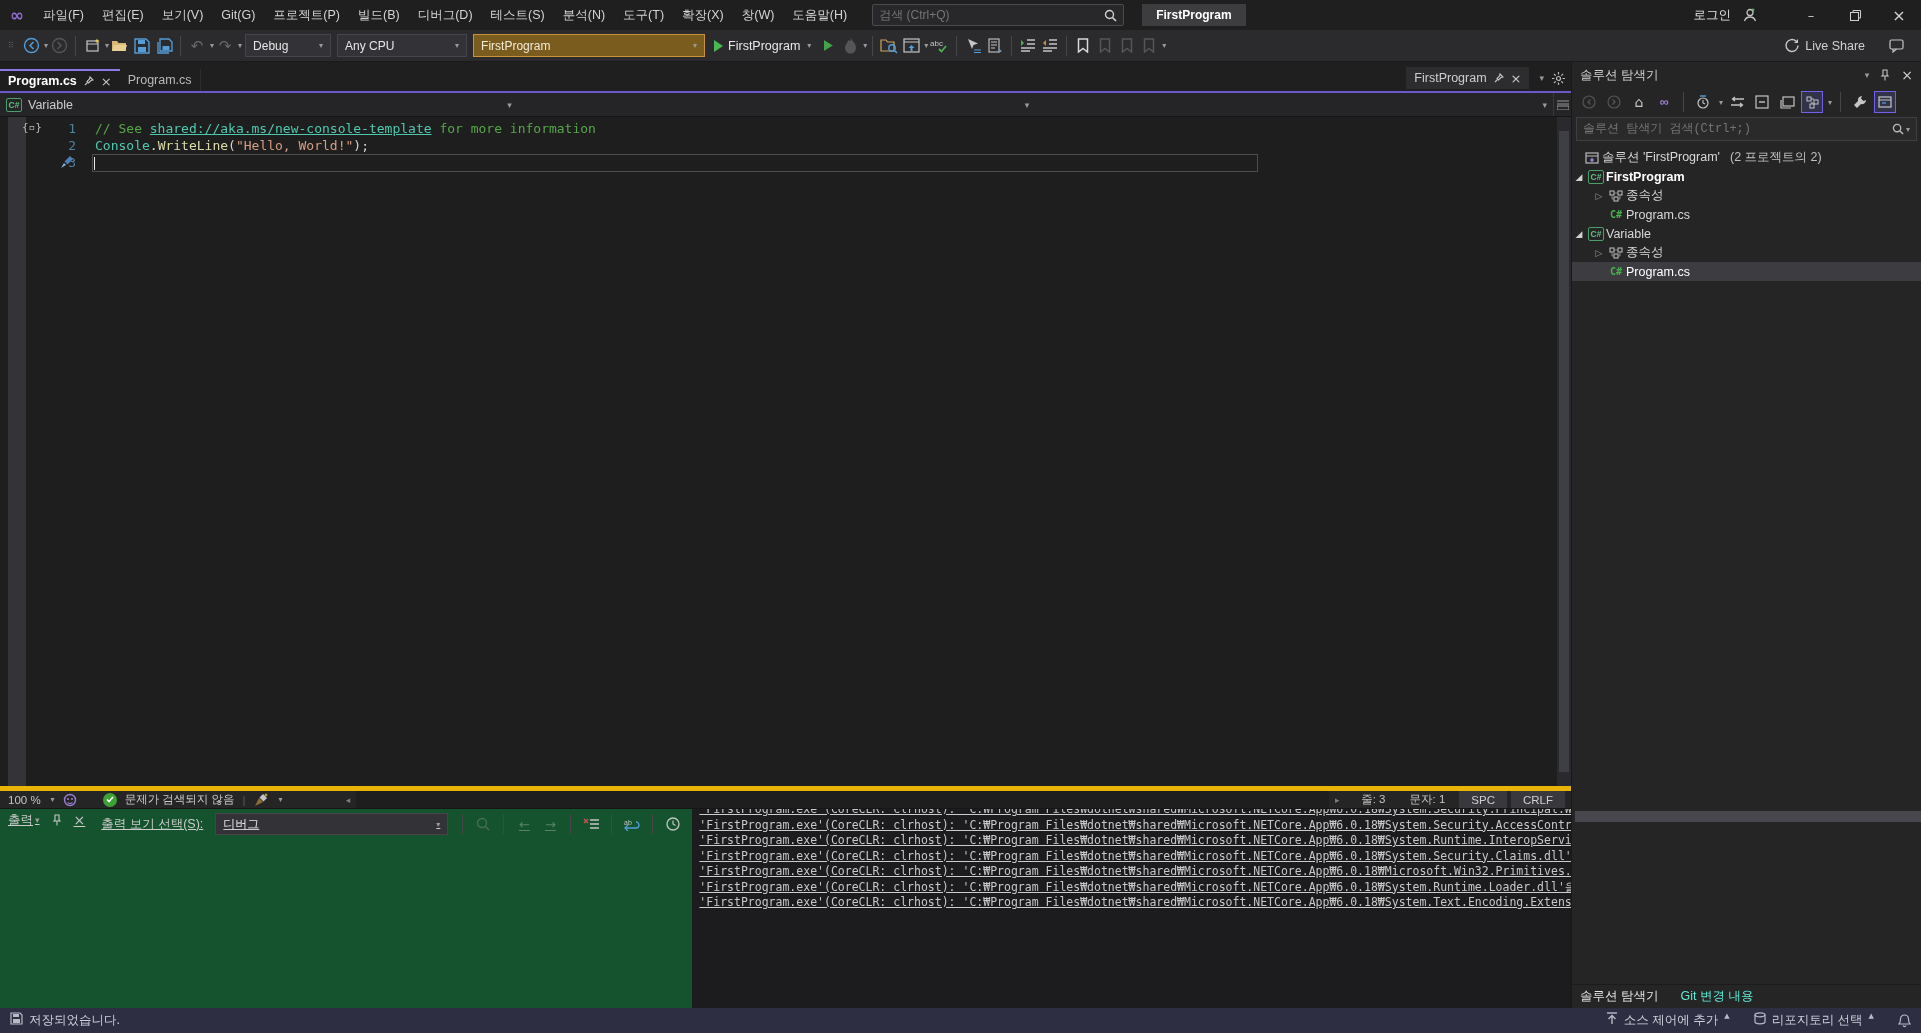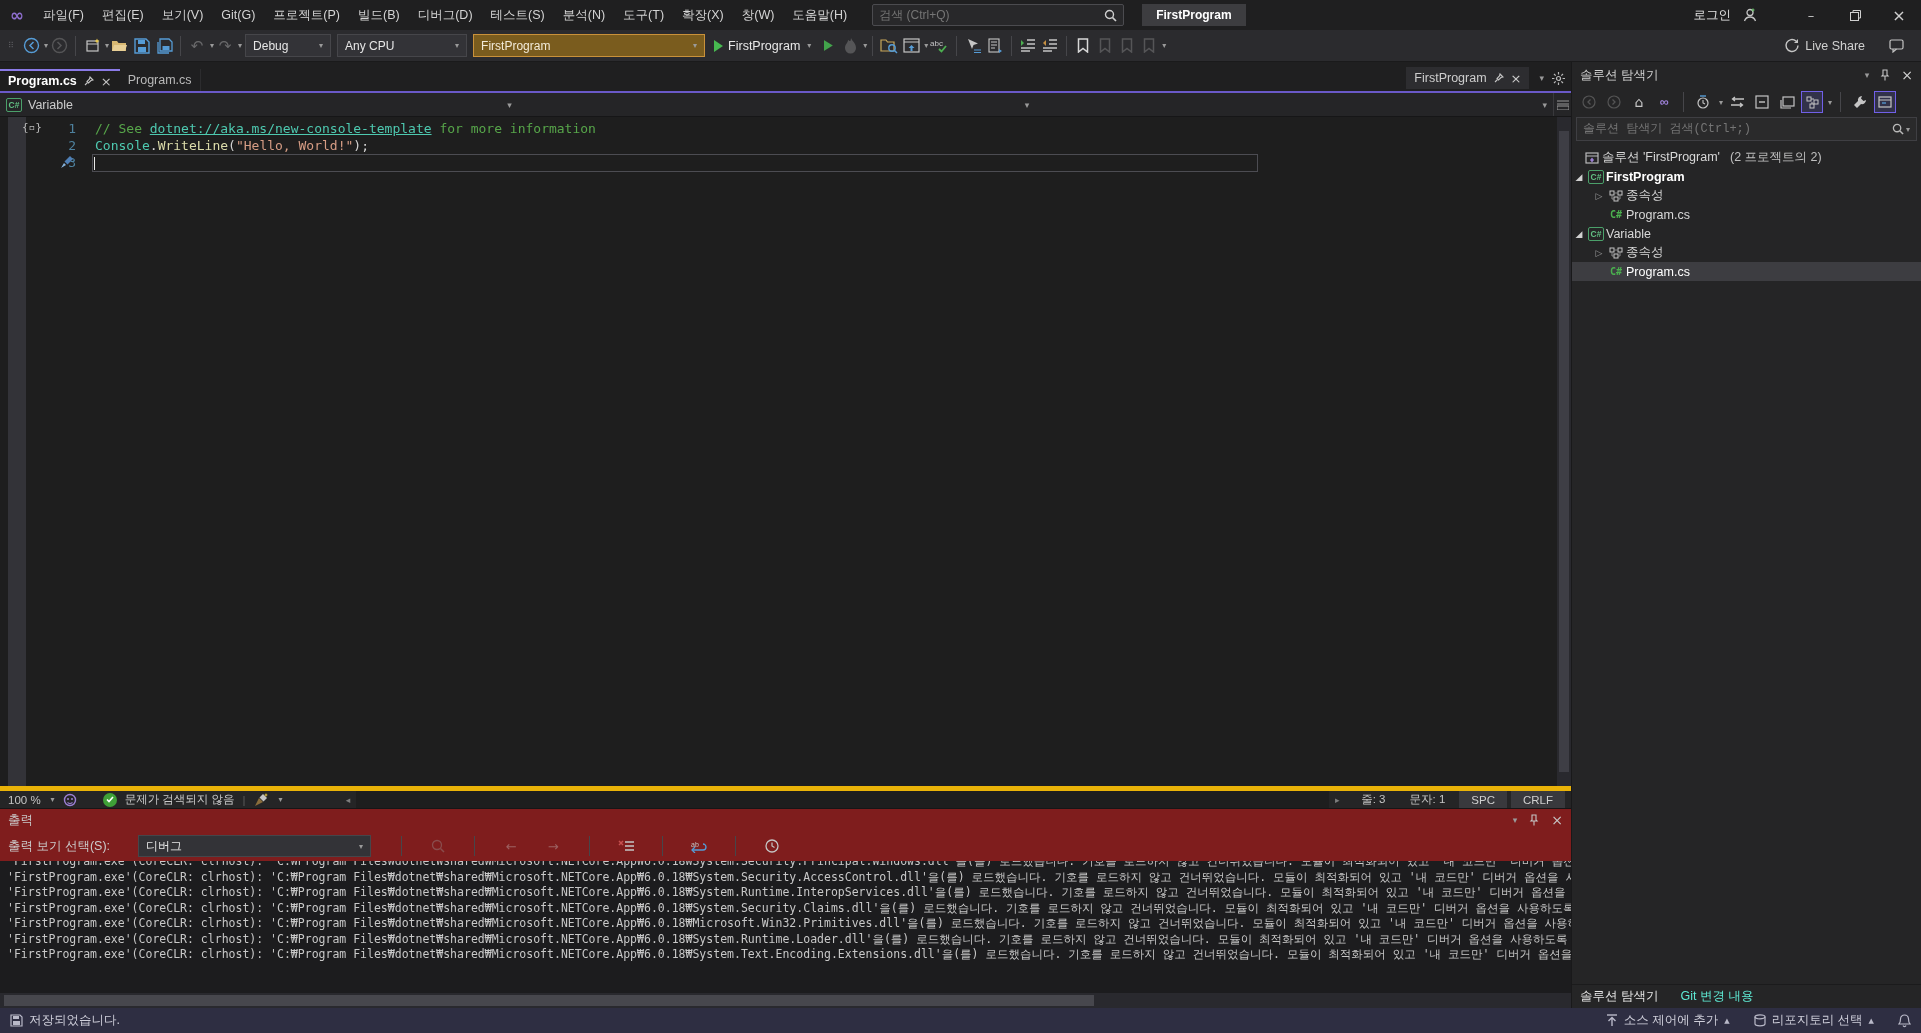--- a/index.html
+++ b/index.html
@@ -77,24 +77,24 @@
   .ed-status { height:22px; background:#252526; border-top:5px solid #eab308; display:flex; align-items:center; font-size:11.5px; }
   .ed-left { display:flex; align-items:center; gap:8px; padding:0 8px; width:340px; flex:none; }
   .okdot { width:14px; height:14px; border-radius:50%; background:#3fa037; display:flex; align-items:center; justify-content:center; }
   .hsb-track { flex:1; height:100%; background:#1e1e1e; }
   .sb-arrow { width:16px; color:#7d7d7d; text-align:center; font-size:9px; }
   .ed-right { display:flex; align-items:center; gap:4px; padding:0 6px; flex:none; }
   .ed-right .cell { padding:0 10px; color:#c5c5c5; }
   .chip { background:#39393d; height:18px; display:flex; align-items:center; padding:0 12px; color:#cfcfcf; }
 
   
-  .output { height:200px; border-top:1px solid #161617; background:#7f1d1d; display:flex; flex-direction:column; }
+  .output { height:200px; border-top:1px solid #161617; background:#14532d; display:flex; flex-direction:row;text-decoration:underline; }
   .out-head { height:22px; display:flex; align-items:center; padding:0 8px; color:#c9c9c9; }
   .out-head-icons { margin-left:auto; display:flex; gap:12px; align-items:center; color:#c5c5c5; }
-  .out-toolbar { height:30px; display:flex; align-items:center; padding:0 8px; gap:20px; }
+  .out-toolbar { height:30px; display:flex; align-items:center; padding:0 8px; gap:4px; }
   .out-combo { width:233px; height:22px; background:#333337; border:1px solid #46464a; display:flex; align-items:center; justify-content:space-between; padding:0 7px; margin-left:8px; color:#e6e6e6; font-size:12px; }
   .out-body { flex:1; background:#1c1c1e; overflow:hidden; font-family:"DejaVu Sans Mono",monospace; font-size:11.5px; color:#c8c8c8; padding-left:7px; }
   .oline { height:15.5px; line-height:15.5px; white-space:pre; overflow:hidden; }
   .oline:first-child { margin-top:-7px; }
   .out-hscroll { height:15px; background:#29292e; position:relative; }
   .out-hscroll .thumb { position:absolute; left:4px; top:2px; height:11px; width:1090px; background:#47474d; }
 
   
   .solx { width:350px; background:#252526; border-left:1px solid #19191a; display:flex; flex-direction:column; }
   .solx-head { height:26px; display:flex; align-items:center; padding:0 8px; color:#d2d2d2; }
@@ -112,21 +112,21 @@
   .t-ico { width:20px; flex:none; display:flex; justify-content:center; }
   .csfile { color:#4bb04f; font-size:10px; font-weight:bold; font-family:"DejaVu Sans Mono",monospace; }
   .count { color:#c0c0c0; margin-left:10px; }
   .solx-tabs { height:24px; display:flex; align-items:center; padding:0 8px; gap:22px; border-top:1px solid #1b1b1c; }
   .solx-tab.active { color:#e6e6e6; }
   .solx-tab.idle { color:#5eead4; }
 
   
   .statusbar { height:25px; background:#2e2e42; display:flex; align-items:center; padding:0 10px; color:#cfcfda; }
   .sb-right { margin-left:auto; display:flex; align-items:center; gap:24px; }
-  .sb-item { display:flex; align-items:center; gap:6px; }
+  .sb-item { display:flex; align-items:flex-start; gap:6px; }
   .tri-up { font-size:7px; color:#b9b9c8; }
 </style>
 </head>
 <body>
 
 <div class="titlebar">
   <div class="vslogo glyph">∞</div>
   <div class="menu-item">파일(F)</div>
   <div class="menu-item">편집(E)</div>
   <div class="menu-item">보기(V)</div>
@@ -405,21 +405,21 @@
         </div>
       <div class="quickfix">
         <svg width="14" height="14" viewBox="0 0 14 14">
             <path d="M10 1l3 3-5.5 5.5-3-3z" fill="#4f7fb5"></path>
             <path d="M4 8L1 13l5-3z" fill="#86b3dd"></path>
           </svg>
       </div>
       <div style="height:3px"></div>
       <div class="code-line">
         <span class="lnum">1</span>
-        <span class="ltext"><span class="c-com">// See </span><span class="c-link">dotnet://aka.ms/new-console-template</span><span class="c-com"> for more information</span></span>
+        <span class="ltext"><span class="c-com">// See </span><span class="c-link">shared://aka.ms/new-console-template</span><span class="c-com"> for more information</span></span>
       </div>
       <div class="code-line">
         <span class="lnum">2</span>
         <span class="ltext"><span class="c-cls">Console</span><span class="c-pun">.</span><span class="c-mth">WriteLine</span><span class="c-pun">(</span><span class="c-str">"Hello, World!"</span><span class="c-pun">);</span></span>
       </div>
       <div class="code-line">
         <span class="lnum">3</span>
       </div>
       <div class="vscroll">
           <div class="thumb"></div>

